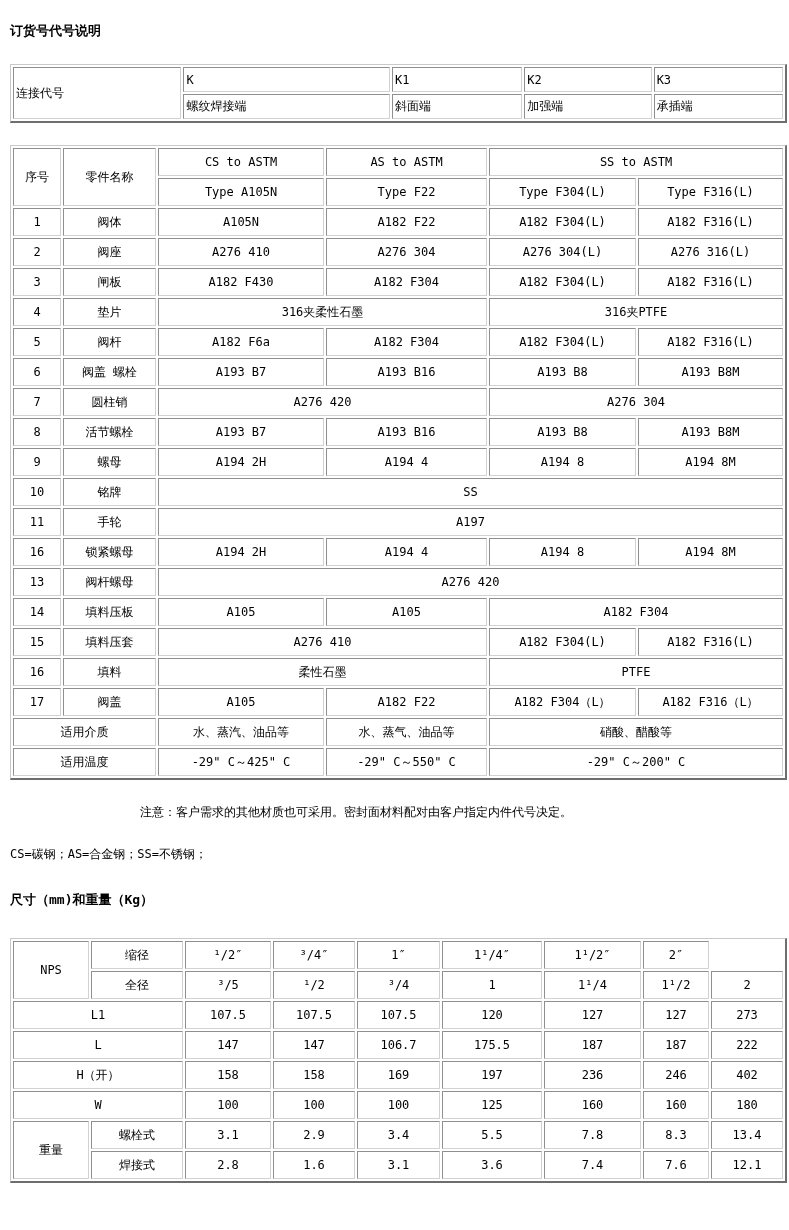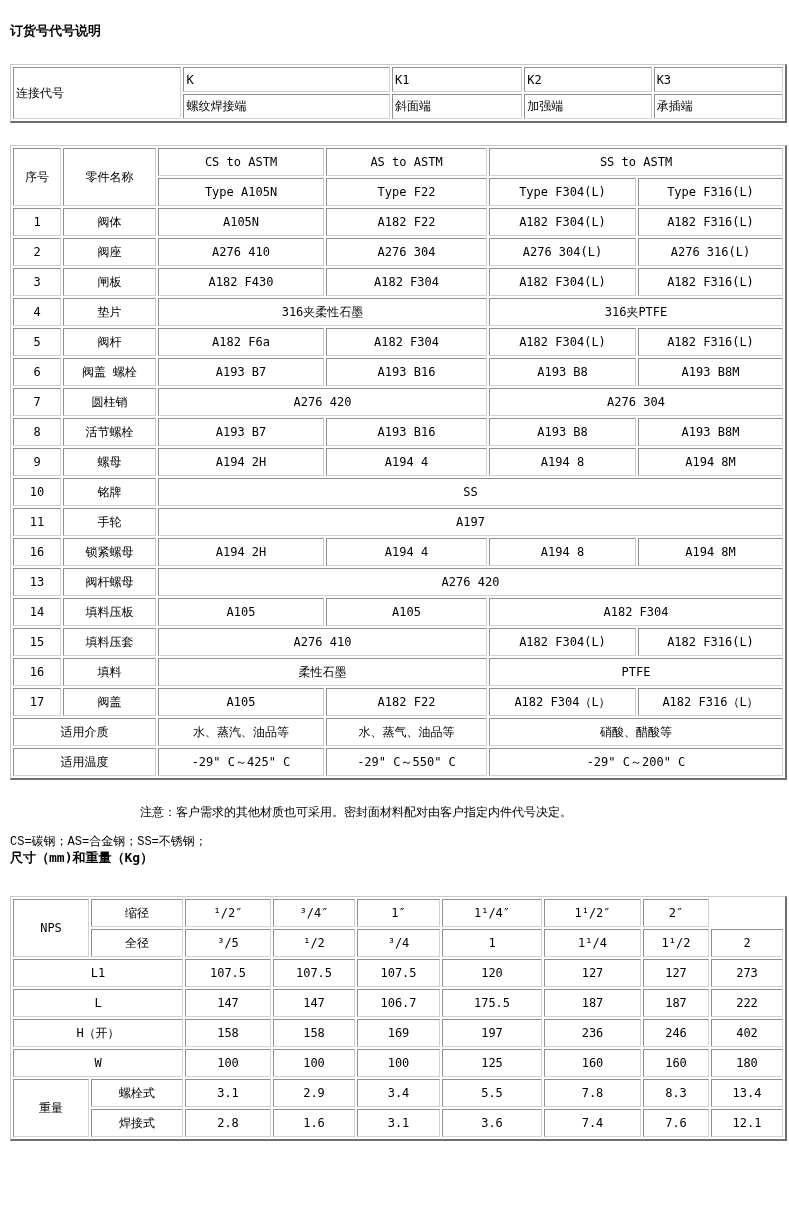--- a/index.html
+++ b/index.html
@@ -15,29 +15,29 @@
 
   .sec-title {
     font-size: 13px;
     font-weight: bold;
     margin: 0;
     line-height: 15px;
     font-family: "DejaVu Sans Mono", "Liberation Mono", monospace;
   }
   #title1 { padding-top: 23px; }
   #title2 { margin-top: 30px; }
-  #title3 { }
+  #title3 { margin-top: 30px; }
 
   .note {
     margin: 0;
     line-height: 15px;
     font-size: 12px;
   }
   #note1 { margin-top: 25px; text-align: center; }
-  #note2 { margin-top: 15px; font-family: Liberation Mono, monospace; }
+  #note2 { margin-top: 27px; }
 
   table.tbl {
     table-layout: fixed;
     border-collapse: separate;
     border-spacing: 2px;
     background: #ffffff;
     border-style: solid;
     border-color: #c9c9c9 #6e6e6e #6e6e6e #c9c9c9;
     border-width: 1px 2px 2px 1px;
   }

